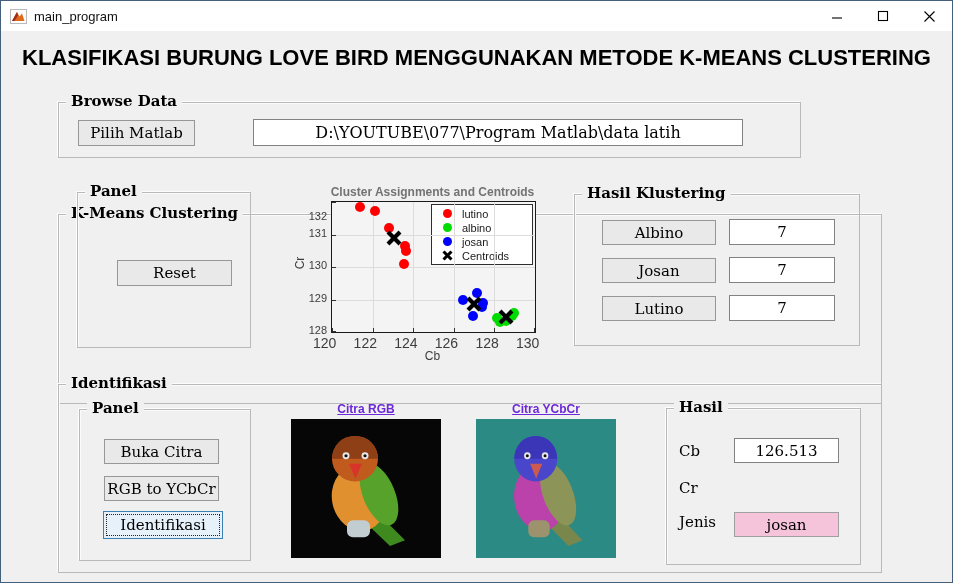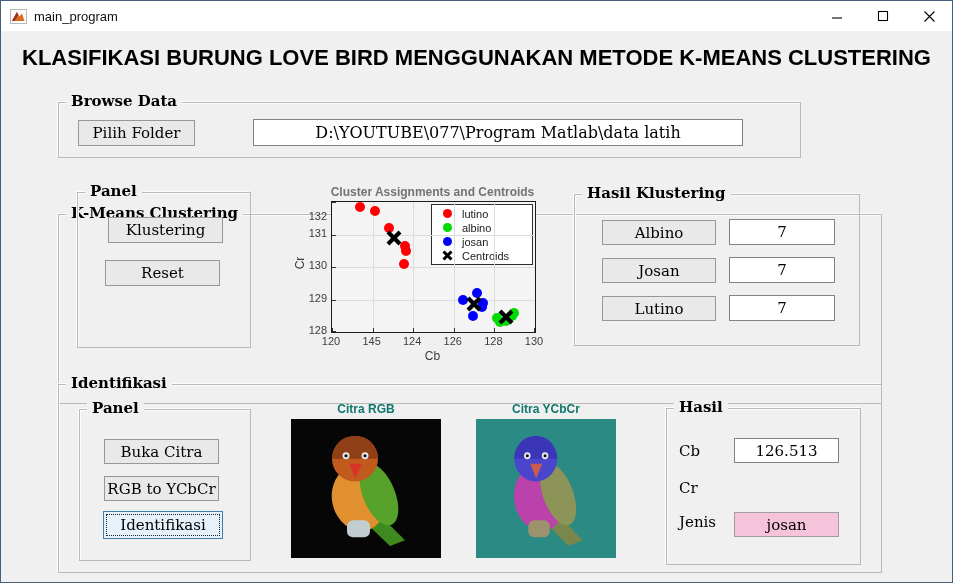--- a/index.html
+++ b/index.html
@@ -48,35 +48,35 @@
 
   
   .chart{position:absolute;left:290px;top:153px;width:258px;height:182px;}
   .chart-title{position:absolute;left:30px;top:1px;width:223px;text-align:center;
     font-size:12px;font-weight:bold;color:#737373;white-space:nowrap;}
   .plot{position:absolute;left:40px;top:17px;width:203px;height:130px;background:#f4f4f4;border:1px solid #1a1a1a;}
   .gridline-v{position:absolute;top:0;width:1px;height:100%;background:#dcdcdc;}
   .gridline-h{position:absolute;left:0;height:1px;width:100%;background:#dcdcdc;}
   .tickmark-x{position:absolute;bottom:0;width:1px;height:4px;background:#333;}
   .tickmark-y{position:absolute;left:0;height:1px;width:4px;background:#333;}
-  .xticklabels span{position:absolute;width:36px;text-align:center;font-size:11px;color:#3c3c3c;}
+  .xticklabels span{position:absolute;width:36px;text-align:left;font-size:14px;color:#3c3c3c;}
   .yticklabels span{position:absolute;width:34px;text-align:right;font-size:11px;color:#3c3c3c;}
   .xlabel{position:absolute;left:40px;top:165px;width:203px;text-align:center;font-size:12px;color:#3c3c3c;}
   .ylabel{position:absolute;left:-6px;top:72px;width:30px;text-align:center;font-size:12px;color:#3c3c3c;
     transform:rotate(-90deg);}
   .dot{position:absolute;width:10px;height:10px;border-radius:50%;}
   .centroid{position:absolute;width:20px;height:20px;}
   .legend{position:absolute;top:2px;right:2px;width:100px;height:59px;background:#ffffff;border:1px solid #2e2e2e;
     display:flex;flex-direction:column;justify-content:center;}
   .legend-row{display:flex;align-items:center;height:14px;}
   .legend-marker{width:30px;display:flex;align-items:center;justify-content:center;}
   .legend-dot{width:9px;height:9px;border-radius:50%;}
   .legend-label{font-size:11px;color:#1a1a1a;}
 
-  .img-title{position:absolute;text-align:center;font-size:12px;font-weight:bold;color:#0f766e;white-space:nowrap;}
+  .img-title{position:absolute;text-align:center;font-size:12px;font-weight:bold;color:#6d28d9;white-space:nowrap;text-decoration:underline;}
   .bird-img{position:absolute;overflow:hidden;}
   .bird-img svg{display:block;}
 </style>
 </head>
 <body>
 
 <div class="window">
 
   <div class="titlebar">
     <svg class="appicon" viewBox="0 0 17 15">
@@ -104,31 +104,30 @@
     </div>
   </div>
 
   <div class="app">
 
     <div class="heading">KLASIFIKASI BURUNG LOVE BIRD MENGGUNAKAN METODE K-MEANS CLUSTERING</div>
 
     <div class="group" style="left:57px;top:71px;width:741px;height:54px;">
       <span class="group-title">Browse Data</span>
     </div>
-    <div class="btn" style="left:77px;top:89px;width:115px;height:24px;">Pilih Folder</div>
+    <div class="btn" style="left:77px;top:89px;width:115px;height:24px;">Pilih Matlab</div>
     <div class="field" style="left:252px;top:88px;width:488px;height:25px;font-size:16px;">D:\YOUTUBE\077\Program Matlab\data latih</div>
 
     <div class="group" style="left:57px;top:143px;width:822px;height:188px;margin-top:40px;">
       <span class="group-title">K-Means Clustering</span>
     </div>
     <div class="group" style="left:76px;top:161px;width:172px;height:154px;">
       <span class="group-title">Panel</span>
     </div>
-    <div class="btn" style="left:107px;top:186px;width:113px;height:24px;">Klustering</div>
-    <div class="btn" style="left:104px;top:229px;width:113px;height:24px;">Reset</div>
+    <div class="btn" style="left:116px;top:229px;width:113px;height:24px;">Reset</div>
 
     <div class="chart">
       <div class="chart-title">Cluster Assignments and Centroids</div>
       <div class="ylabel">Cr</div>
       <div class="plot">
         <div class="legend">
             <div class="legend-row">
               <div class="legend-marker">
                 <div class="legend-dot" style="background: rgb(255, 0, 0);"></div>
               </div>
@@ -194,21 +193,21 @@
             </svg></div>
           <div class="centroid" style="left: 132.1px; top: 92.375px;"><svg width="20" height="20" viewBox="0 0 20 20">
               <path d="M4,4 L16,16 M16,4 L4,16" stroke="#000000" stroke-width="4.2" fill="none"></path>
             </svg></div>
           <div class="centroid" style="left: 163.565px; top: 105.375px;"><svg width="20" height="20" viewBox="0 0 20 20">
               <path d="M4,4 L16,16 M16,4 L4,16" stroke="#000000" stroke-width="4.2" fill="none"></path>
             </svg></div>
         </div>
       <div class="xticklabels">
           <span style="left: 22px; top: 151px;">120</span>
-          <span style="left: 62.6px; top: 151px;">145</span>
+          <span style="left: 62.6px; top: 151px;">122</span>
           <span style="left: 103.2px; top: 151px;">124</span>
           <span style="left: 143.8px; top: 151px;">126</span>
           <span style="left: 184.4px; top: 151px;">128</span>
           <span style="left: 225px; top: 151px;">130</span>
         </div>
       <div class="yticklabels">
           <span style="left: 2px; top: 140px;">128</span>
           <span style="left: 2px; top: 107.5px;">129</span>
           <span style="left: 2px; top: 75px;">130</span>
           <span style="left: 2px; top: 42.5px;">131</span>

